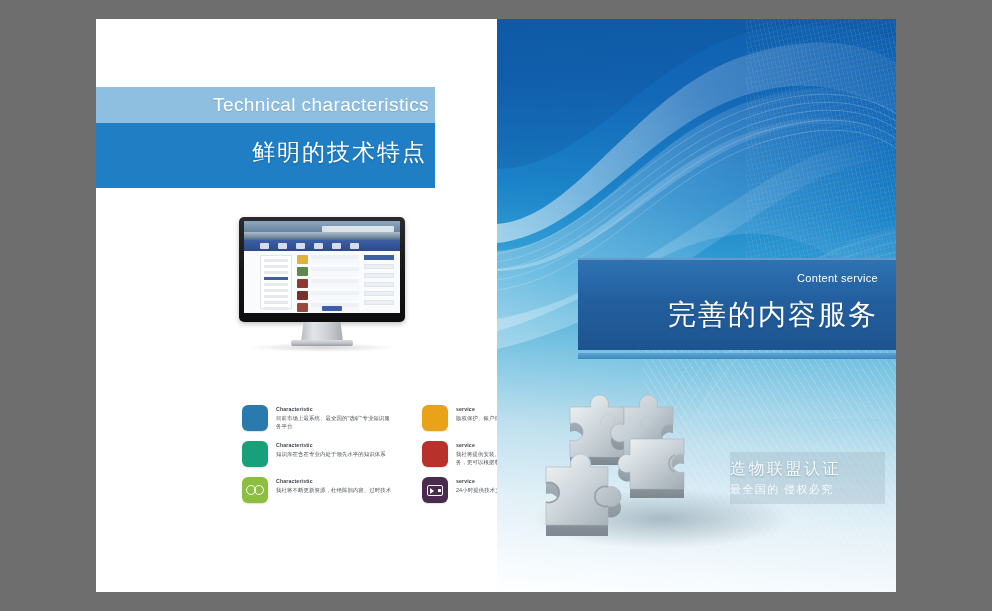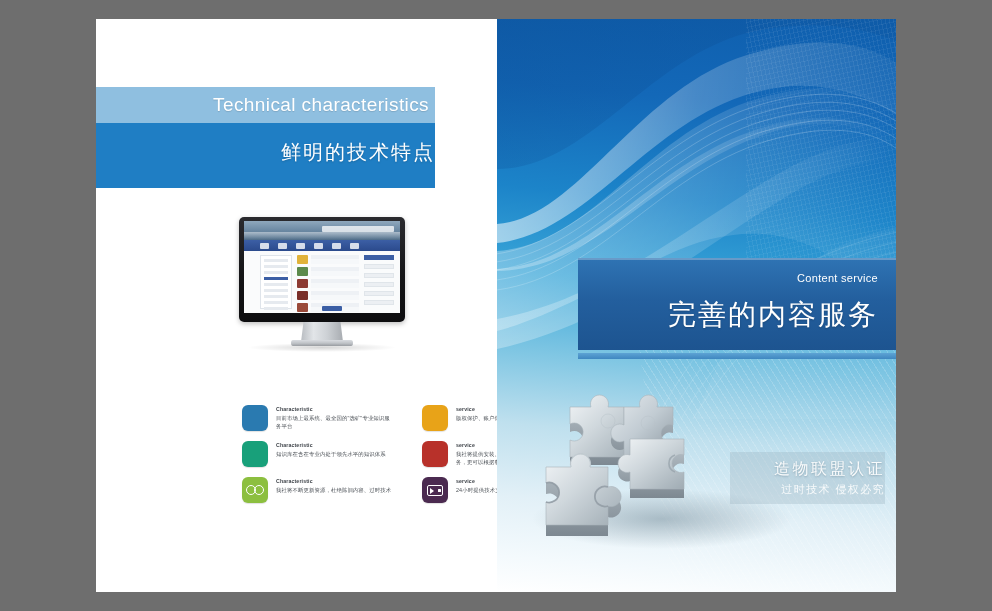--- a/index.html
+++ b/index.html
@@ -29,22 +29,22 @@
     color:#ffffff;font-size:19px;letter-spacing:.4px;
     text-shadow:0 1px 1px rgba(0,0,0,.13);
   }
   .title-cn-band{
     position:absolute;left:0;top:36px;width:339px;height:65px;
     background:#1f7ec4;
   }
   .title-cn{
     position:absolute;left:0;top:36px;width:339px;height:58px;
     display:flex;align-items:center;justify-content:flex-end;
-    box-sizing:border-box;
-    color:#ffffff;font-size:20px;letter-spacing:2px;font-weight:400;
+    padding-right:8px;box-sizing:border-box;
+    color:#ffffff;font-size:23px;letter-spacing:2px;font-weight:400;
     text-shadow:0 1px 2px rgba(0,0,0,.18);
   }
 
   
   .monitor-wrap{position:absolute;left:143px;top:198px;width:166px;height:135px;}
   .mon-bezel{
     position:absolute;left:0;top:0;width:166px;height:105px;
     background:linear-gradient(180deg,#2b2b2f 0%,#151517 55%,#0d0d0f 100%);
     border-radius:5px;
     box-shadow:0 2px 5px rgba(0,0,0,.25);
@@ -200,21 +200,21 @@
     padding-left:20px;
   }
 
   
   .puzzle{position:absolute;left:15px;top:350px;width:300px;height:190px;}
 
   
   .watermark{
     position:absolute;left:730px;top:452px;width:155px;height:52px;
     background:rgba(150,172,186,.30);
-    display:flex;flex-direction:column;align-items:flex-end;justify-content:center;
+    display:flex;flex-direction:column;align-items:flex-start;justify-content:center;
     gap:2px;
   }
   .wm-main{
     color:rgba(255,255,255,.92);font-size:16px;letter-spacing:2.5px;
     text-shadow:0 1px 2px rgba(60,90,110,.35);
   }
   .wm-sub{
     color:rgba(255,255,255,.86);font-size:11px;letter-spacing:1.4px;
   }
 </style>
@@ -457,16 +457,16 @@
         <div class="cs-band-hi"></div>
       </div>
       <div class="cs-en">Content service</div>
       <div class="cs-cn">完善的内容服务</div>
       <div class="cs-underline"></div>
     </div>
   </div>
 
   <div class="watermark">
     <div class="wm-main">造物联盟认证</div>
-    <div class="wm-sub">过时技术  侵权必究</div>
+    <div class="wm-sub">最全国的  侵权必究</div>
   </div>
 
 </div>
 
 </body></html>

